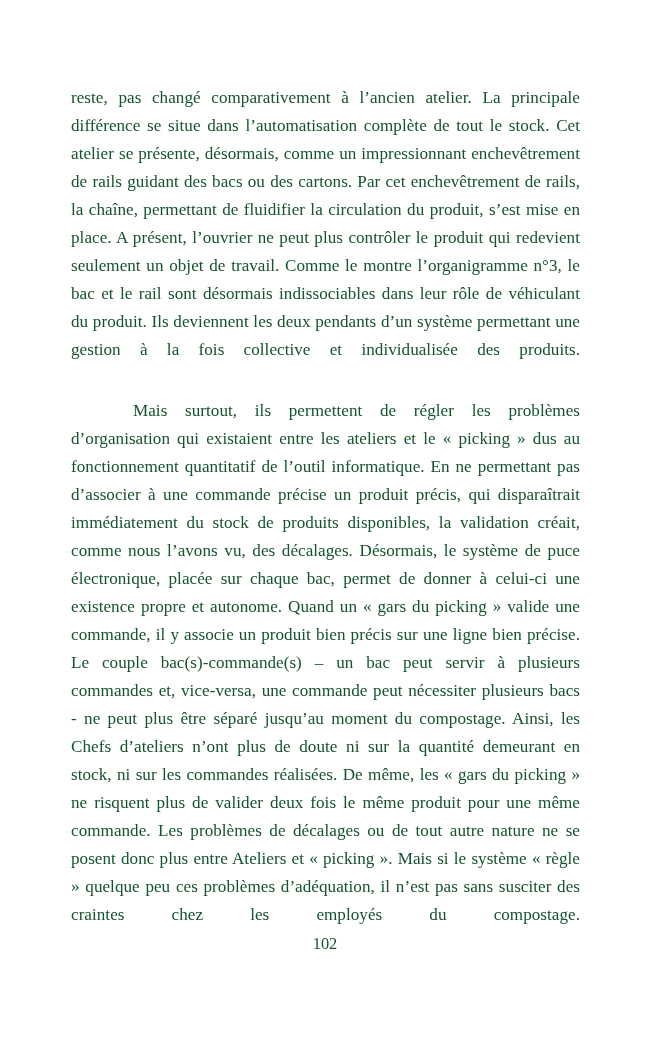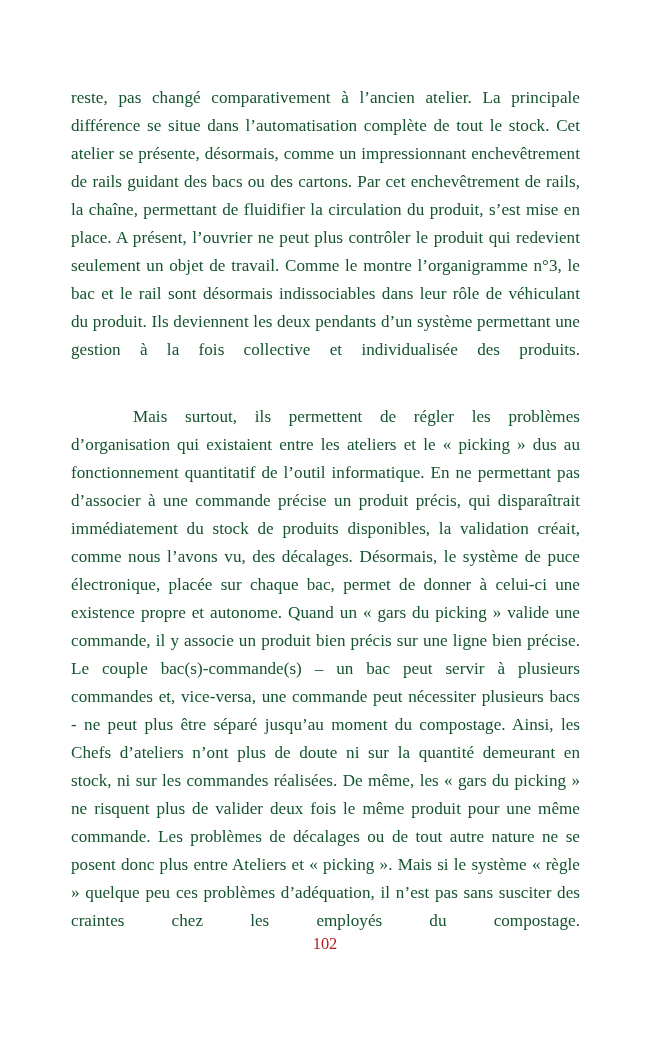--- a/index.html
+++ b/index.html
@@ -41,21 +41,21 @@
     text-align: justify;
     text-justify: inter-word;
     letter-spacing: 0.04px;
     word-spacing: 0.2px;
     color: #14532d;
     hyphens: none;
     -webkit-hyphens: none;
   }
 
   .para + .para {
-    margin-top: 10px;
+    margin-top: 4px;
   }
 
   .para.indented {
     text-indent: 62px;
   }
 
   
   .para:after {
     content: "";
     display: inline-block;
@@ -63,21 +63,21 @@
   }
 
   .page-number {
     position: absolute;
     left: 0;
     top: 934px;
     width: 650px;
     text-align: center;
     font-size: 16.4px;
     line-height: 20px;
-    color: #b91c1c;
+    color: #14532d;
     font-family: "Liberation Serif", "DejaVu Serif", serif;
   }
 </style>
 </head>
 <body>
 
 <div class="page">
 
   <div class="text-block">
     <p class="para">reste, pas changé comparativement à l’ancien atelier. La principale différence se situe dans l’automatisation complète de tout le stock. Cet atelier se présente, désormais, comme un impressionnant enchevêtrement de rails guidant des bacs ou des cartons. Par cet enchevêtrement de rails, la chaîne, permettant de fluidifier la circulation du produit, s’est mise en place. A présent, l’ouvrier ne peut plus contrôler le produit qui redevient seulement un objet de travail. Comme le montre l’organigramme n°3, le bac et le rail sont désormais indissociables dans leur rôle de véhiculant du produit. Ils deviennent les deux pendants d’un système permettant une gestion à la fois collective et individualisée des produits.</p>

